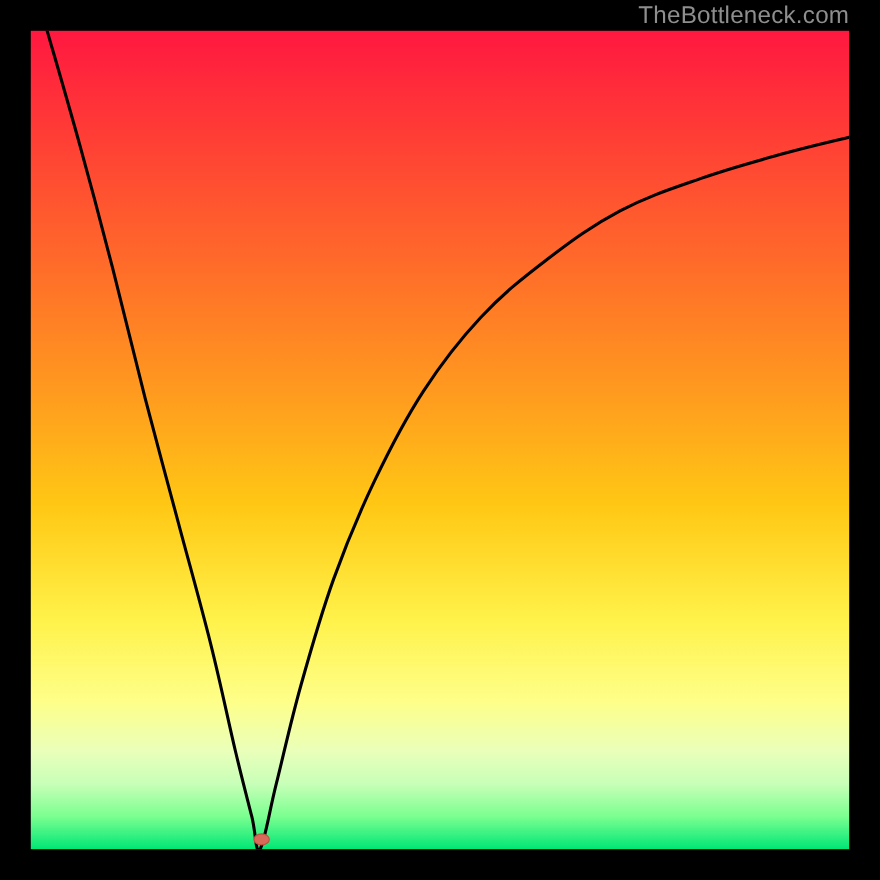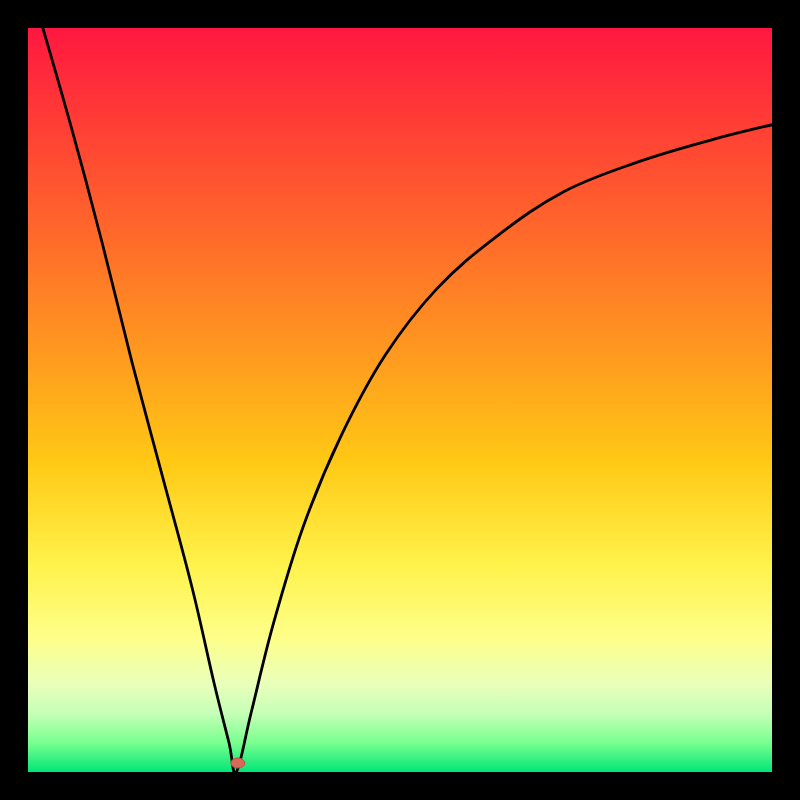--- a/index.html
+++ b/index.html
@@ -72,13 +72,14 @@
 </head>
 <body>
 
 <div class="frame">
   <div class="plot-area">
     <svg class="curve-svg" viewBox="0 0 744 744" preserveAspectRatio="none">
       <path id="curve-path" class="curve-path" d="M 14.88 0 C 20.236800000000002 18.748799999999992, 33.9264 65.32319999999997, 44.64 104.15999999999997 C 55.3536 142.99679999999995, 63.686400000000006 174.2448, 74.4 215.76 C 85.1136 257.2752, 93.44640000000001 293.28479999999996, 104.16000000000001 334.79999999999995 C 114.87360000000001 376.31519999999995, 123.20639999999999 406.224, 133.92 446.4 C 144.6336 486.57599999999996, 154.3056 520.5024, 163.68 558 C 173.05440000000002 595.4976, 179.304 626.5968, 186 654.72 C 192.696 682.8432, 196.8624 698.1696000000001, 200.88000000000002 714.24 C 204.89760000000004 730.3104, 204.30240000000003 749.3568, 208.32000000000002 744 C 212.3376 738.6432, 216.504 711.264, 223.2 684.48 C 229.896 657.696, 236.1456 628.6800000000001, 245.52 595.2 C 254.89440000000002 561.72, 263.2272 531.96, 275.28 498.48 C 287.33279999999996 465, 297.74879999999996 440.0016, 312.47999999999996 409.2 C 327.21119999999996 378.3984, 339.7104 354.14399999999995, 357.12 327.35999999999996 C 374.5296 300.57599999999996, 389.112 281.82719999999995, 409.20000000000005 260.4 C 429.28800000000007 238.9728, 445.95360000000005 225.72960000000006, 468.72 208.32000000000005 C 491.4864 190.91040000000004, 510.23519999999996 177.07199999999995, 535.68 163.67999999999995 C 561.1247999999999 150.28799999999995, 583.2959999999999 143.29440000000005, 610.0799999999999 133.92000000000007 C 636.8639999999999 124.54560000000009, 660.3744 118.29600000000003, 684.48 111.60000000000002 C 708.5856 104.90400000000001, 733.2864 99.39840000000002, 744 96.72000000000003"></path>
       <ellipse id="marker" class="marker" rx="7" ry="5" cx="209.808" cy="735.072"></ellipse>
     </svg>
   </div>
+  <div class="watermark">TheBottleneck.com</div>
 </div>
 
 </body></html>

